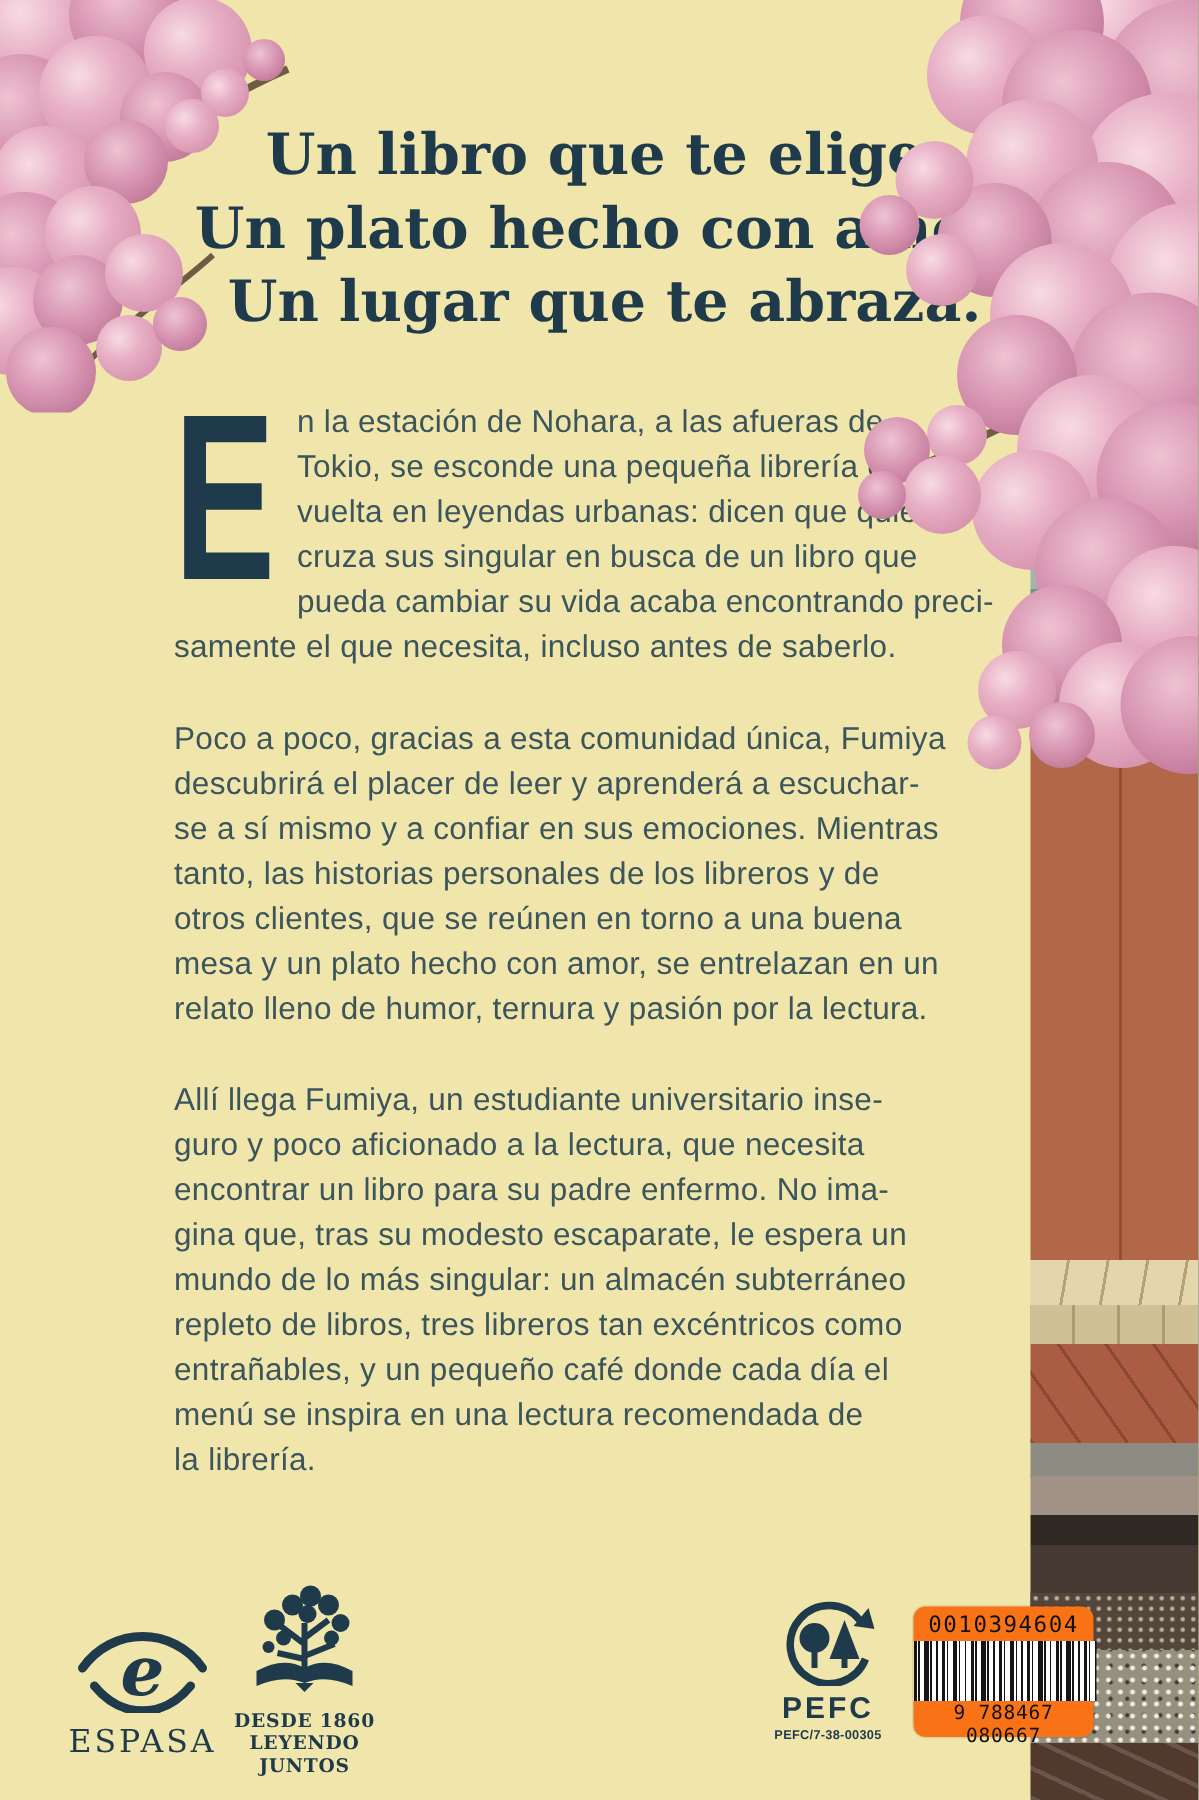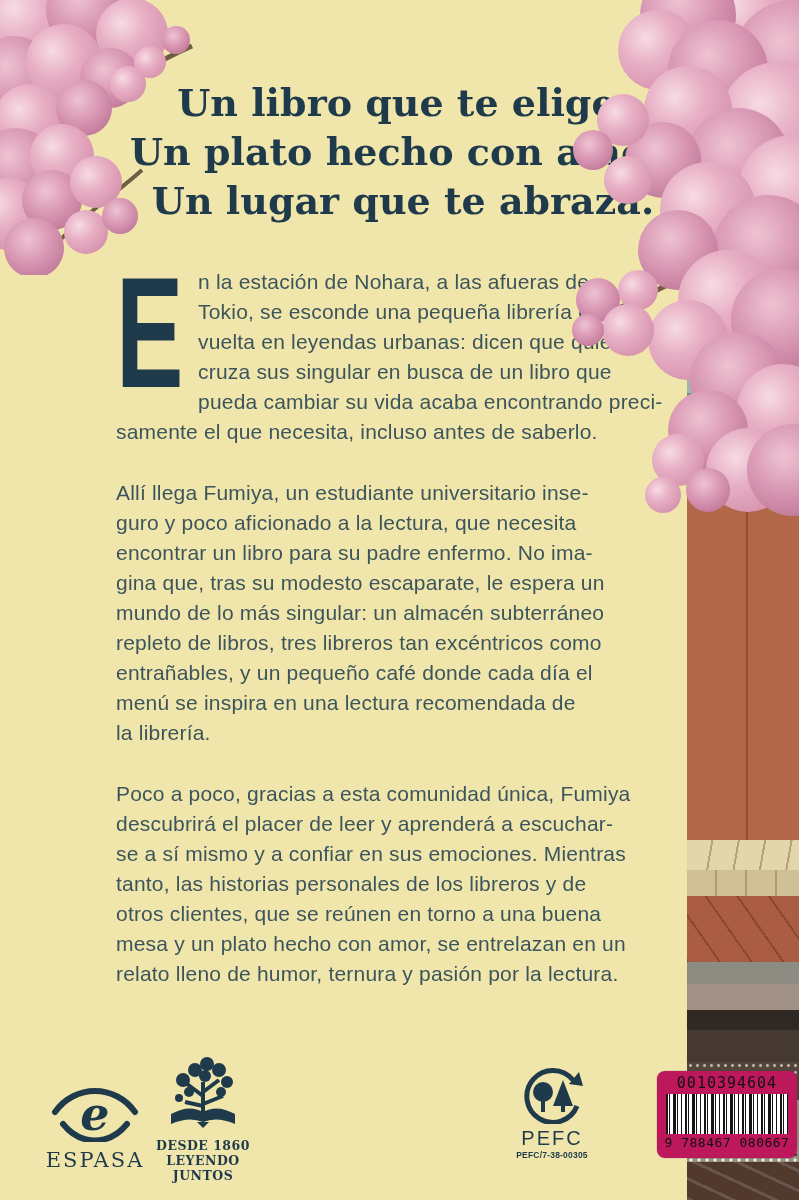--- a/index.html
+++ b/index.html
@@ -58,24 +58,24 @@
   }
   
   .footer-item{position:absolute;z-index:5;text-align:center;color:#1e3a4b;}
   .espasa{left:40px;top:1080px;width:110px;}
   .espasa-name{font-family:"DejaVu Serif","Liberation Serif",serif;font-weight:400;
       font-size:21px;letter-spacing:2px;margin-top:2px;}
   .imprint{left:146px;top:1056px;width:114px;}
   .imprint-line{font-family:"DejaVu Serif","Liberation Serif",serif;font-weight:700;
       font-size:12.5px;letter-spacing:.5px;line-height:15px;text-align:center;}
   .pefc{left:510px;top:1066px;width:84px;}
-  .pefc-name{font-weight:400;font-size:20px;letter-spacing:2px;line-height:20px;}
+  .pefc-name{font-weight:700;font-size:20px;letter-spacing:2px;line-height:20px;}
   .pefc-code{font-size:8.5px;font-weight:700;letter-spacing:.2px;margin-top:2px;}
-  .barcode-label{left:609px;top:1071px;width:140px;height:84px;background:#be185d;
-      border-radius:8px;box-shadow:0 0 0 1px rgba(0,0,0,.08);padding:3px 0 0 0;margin-left:48px;}
+  .barcode-label{left:609px;top:1071px;width:120px;height:84px;background:#f97316;
+      border-radius:8px;box-shadow:0 0 0 1px rgba(0,0,0,.08);padding:3px 0 0 0;}
   .bc-top{font-family:"DejaVu Sans Mono","Liberation Mono",monospace;
       font-size:15px;letter-spacing:1px;color:#111;}
   .bc-bars{width:122px;height:40px;margin:2px auto 1px auto;background:
       repeating-linear-gradient(90deg,#151515 0 2px,#fff 2px 3px,#151515 3px 4px,#fff 4px 7px,
       #151515 7px 10px,#fff 10px 11px,#151515 11px 12px,#fff 12px 15px,#151515 15px 16px,#fff 16px 19px);}
   .bc-isbn{font-family:"DejaVu Sans Mono","Liberation Mono",monospace;
       font-size:13px;letter-spacing:.5px;color:#111;text-align:center;}
 </style>
 </head>
 <body>
@@ -179,36 +179,36 @@
   <div class="content">
     <div class="title">Un libro que te elige.
 Un plato hecho con amor.
 Un lugar que te abraza.</div>
     <p class="body-p"><span class="dropcap">E</span><span>n la estación de Nohara, a las afueras de
 Tokio, se esconde una pequeña librería en-
 vuelta en leyendas urbanas: dicen que quien
 cruza sus singular en busca de un libro que
 pueda cambiar su vida acaba encontrando preci-
 samente el que necesita, incluso antes de saberlo.</span></p>
+    <p class="body-p">Poco a poco, gracias a esta comunidad única, Fumiya
+descubrirá el placer de leer y aprenderá a escuchar-
+se a sí mismo y a confiar en sus emociones. Mientras
+tanto, las historias personales de los libreros y de
+otros clientes, que se reúnen en torno a una buena
+mesa y un plato hecho con amor, se entrelazan en un
+relato lleno de humor, ternura y pasión por la lectura.</p>
     <p class="body-p">Allí llega Fumiya, un estudiante universitario inse-
 guro y poco aficionado a la lectura, que necesita
 encontrar un libro para su padre enfermo. No ima-
 gina que, tras su modesto escaparate, le espera un
 mundo de lo más singular: un almacén subterráneo
 repleto de libros, tres libreros tan excéntricos como
 entrañables, y un pequeño café donde cada día el
 menú se inspira en una lectura recomendada de
 la librería.</p>
-    <p class="body-p">Poco a poco, gracias a esta comunidad única, Fumiya
-descubrirá el placer de leer y aprenderá a escuchar-
-se a sí mismo y a confiar en sus emociones. Mientras
-tanto, las historias personales de los libreros y de
-otros clientes, que se reúnen en torno a una buena
-mesa y un plato hecho con amor, se entrelazan en un
-relato lleno de humor, ternura y pasión por la lectura.</p>
   </div>
 
   <div class="footer-item espasa">
     <svg width="96" height="62" viewBox="0 0 96 62">
       <path d="M8,32 C28,4 68,4 88,32" stroke="#1e3a4b" stroke-width="6" fill="none" stroke-linecap="round"></path>
       <path d="M16,44 C34,66 62,66 80,44" stroke="#1e3a4b" stroke-width="6" fill="none" stroke-linecap="round"></path>
       <text x="48" y="50" text-anchor="middle" font-family="DejaVu Serif, serif" font-style="italic" font-weight="700" font-size="46" fill="#1e3a4b">e</text>
     </svg>
     <div class="espasa-name">ESPASA</div>
   </div>

